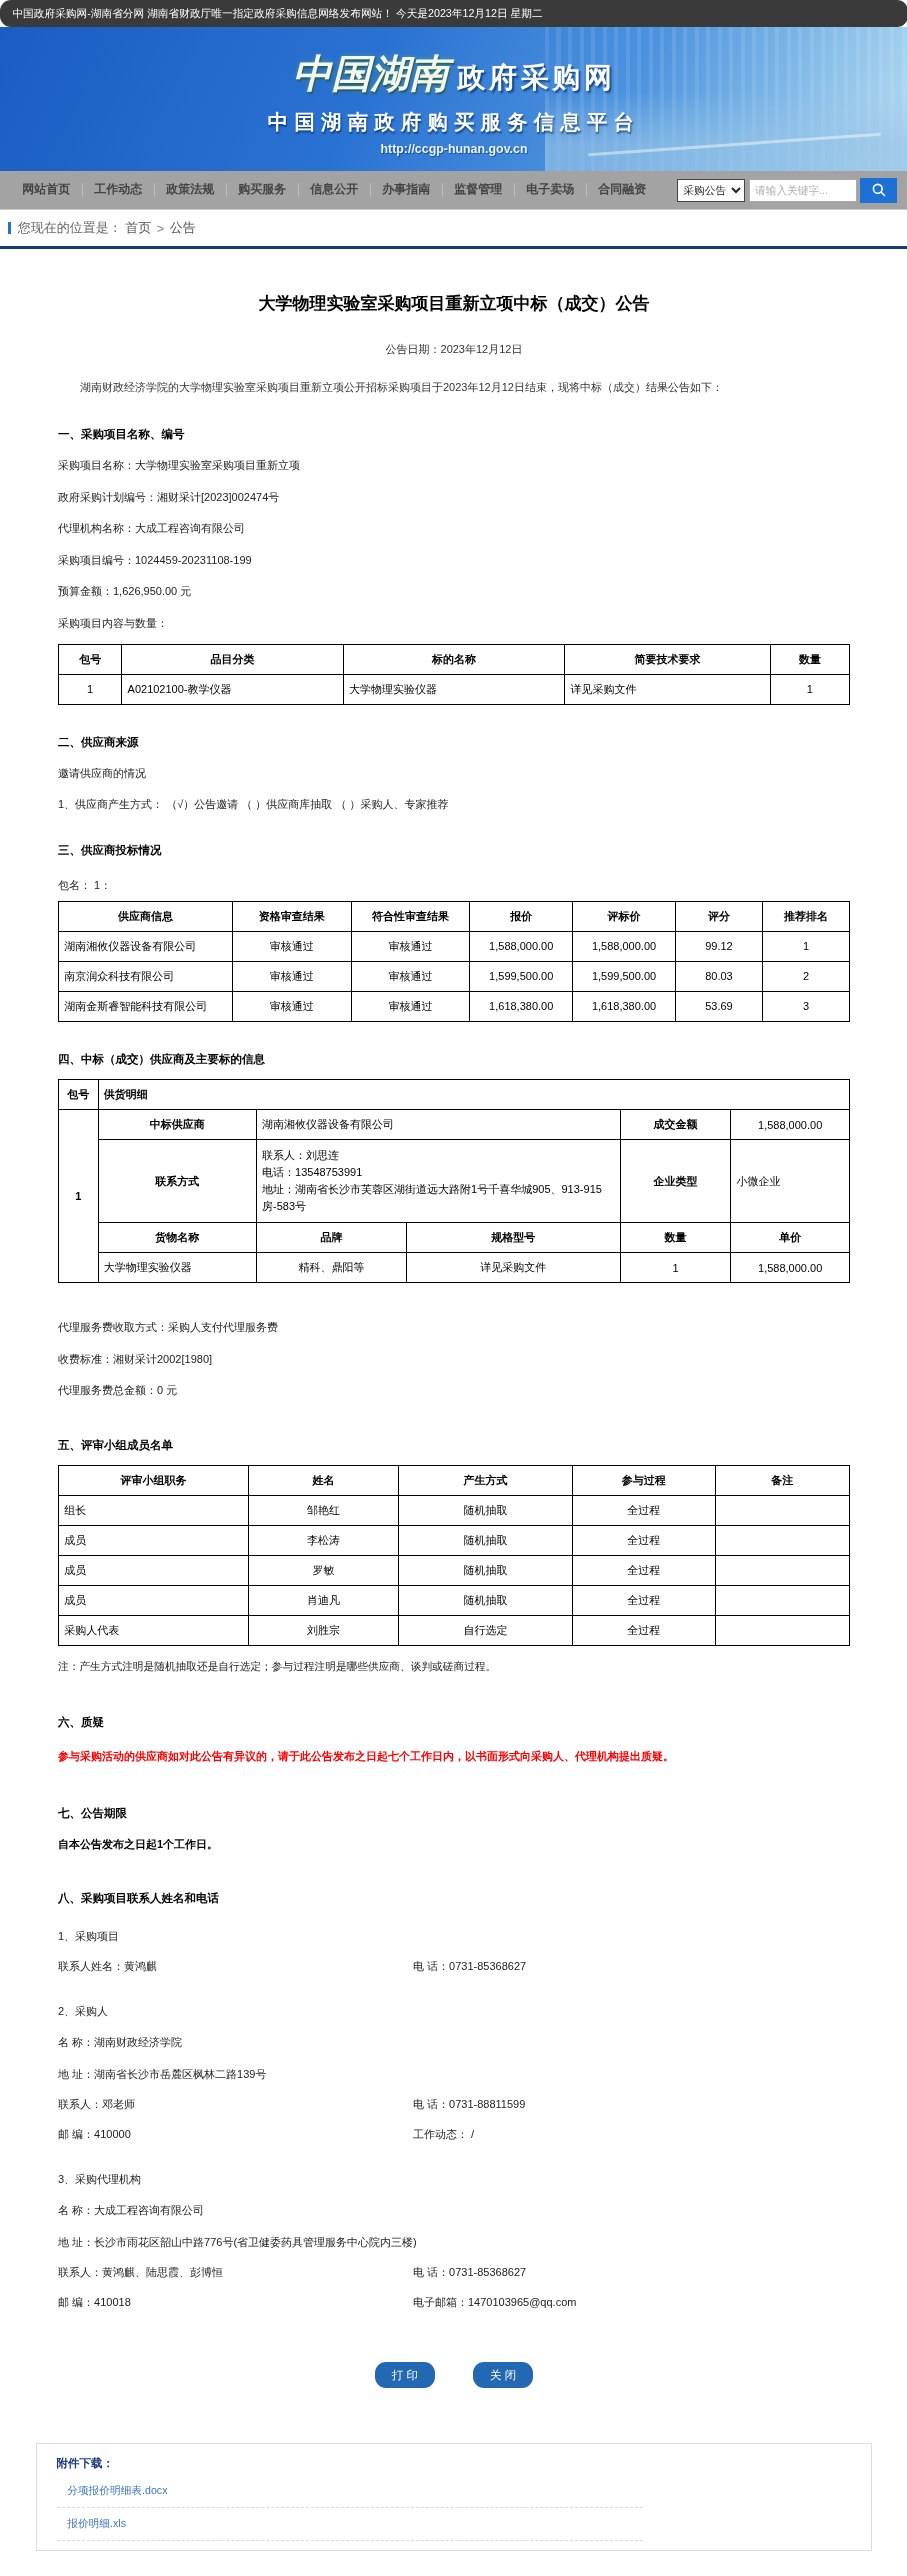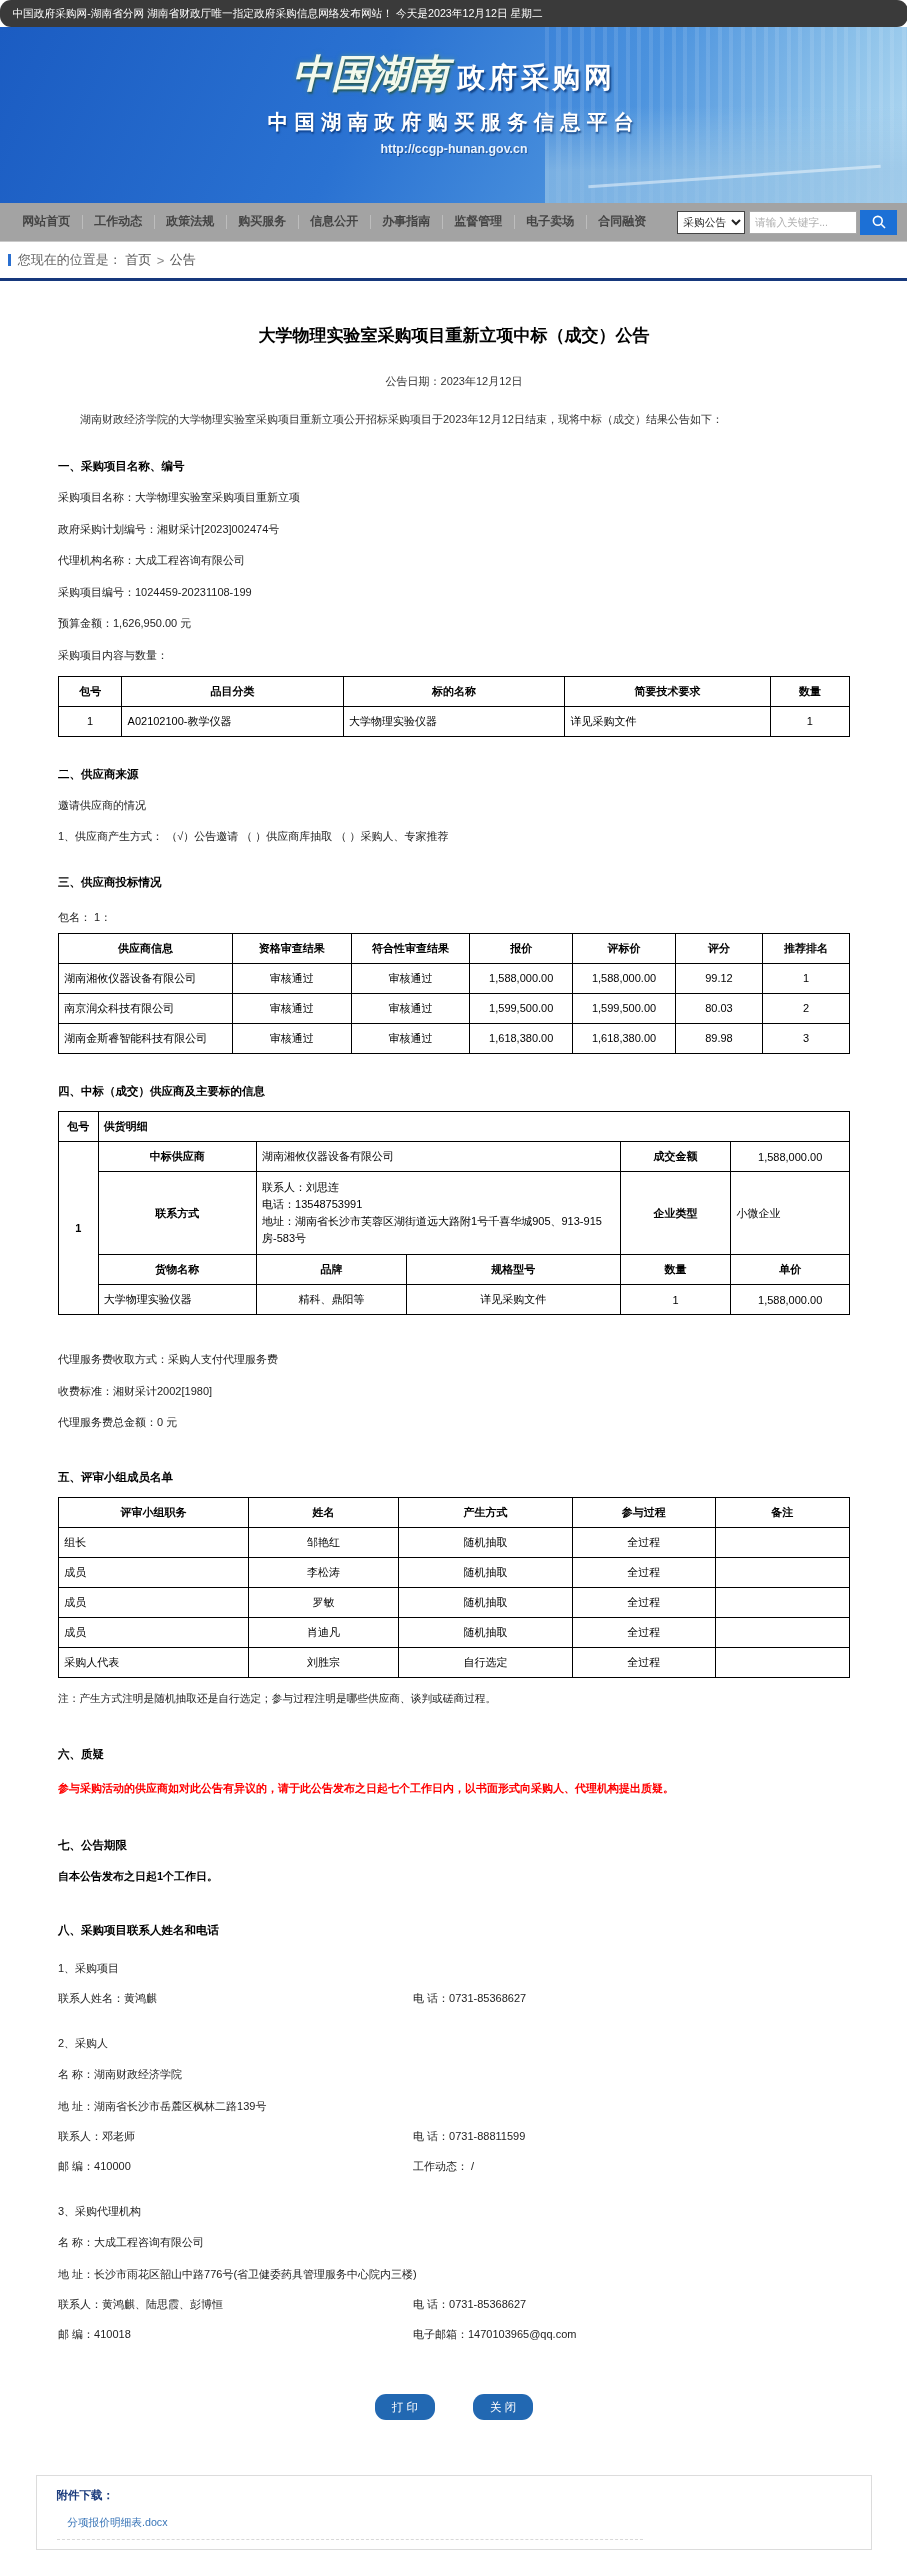--- a/index.html
+++ b/index.html
@@ -11,21 +11,21 @@
   }
   
   .topbar {
     height: 27px; line-height: 27px;
     background: #3a3a3a; color: #fff;
     font-size: 10.7px; padding: 0 12.4px;
     white-space: nowrap; overflow: hidden; border-radius: 11px;
   }
   
   .banner {
-    height: 176px; position: relative; overflow: hidden;
+    height: 144px; position: relative; overflow: hidden;
     background: linear-gradient(115deg, #1b5cc2 0%, #2a72d2 40%, #4c93de 68%, #8fc3ea 88%, #b7dcf2 100%);
     text-align: center;
   }
   .banner::before {
     content: ""; position: absolute; right: 0; top: 0; width: 40%; height: 100%;
     background:
       linear-gradient(to top, rgba(150,195,230,.65) 0 18%, rgba(150,195,230,0) 55%),
       repeating-linear-gradient(90deg, rgba(255,255,255,.10) 0 4.4px, rgba(255,255,255,0) 4.4px 11.5px);
   }
   .banner::after {
@@ -247,21 +247,21 @@
       <td>1,599,500.00</td>
       <td>80.03</td>
       <td>2</td>
     </tr>
     <tr>
       <td class="left">湖南金斯睿智能科技有限公司</td>
       <td>审核通过</td>
       <td>审核通过</td>
       <td>1,618,380.00</td>
       <td>1,618,380.00</td>
-      <td>89.98</td>
+      <td>53.69</td>
       <td>3</td>
     </tr>
   </tbody>
     </table>
 
   <div class="sec-heading">四、中标（成交）供应商及主要标的信息</div>
 
   <table>
     <colgroup>
         <col style="width:5%">
@@ -412,14 +412,15 @@
 
   <div class="btn-row">
     <button class="act-btn">打 印</button>
     <button class="act-btn">关 闭</button>
   </div>
 </div>
 
 <div class="bottom-box attach-box">
   <div class="box-heading">附件下载：</div>
   <a class="attach-link">分项报价明细表.docx</a>
+  <a class="attach-link">报价明细.xls</a>
 </div>
 
 
 </body></html>

